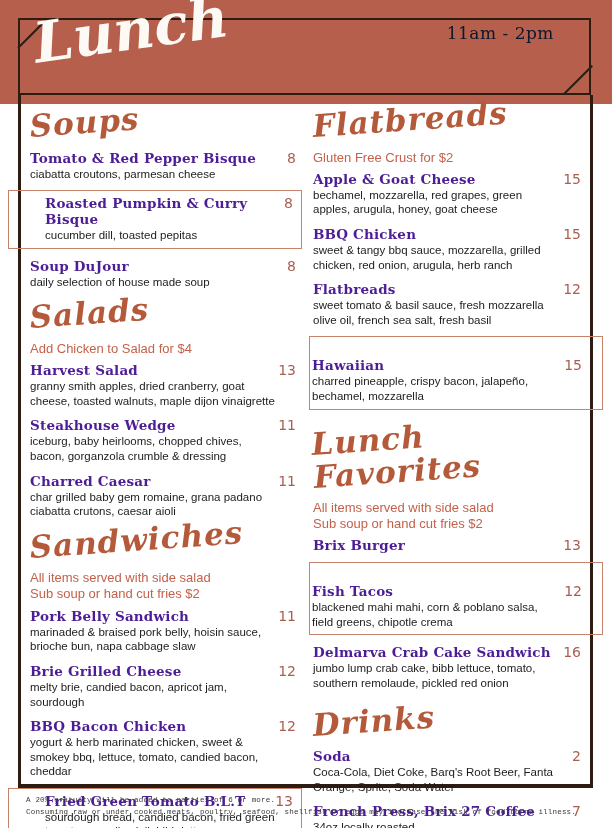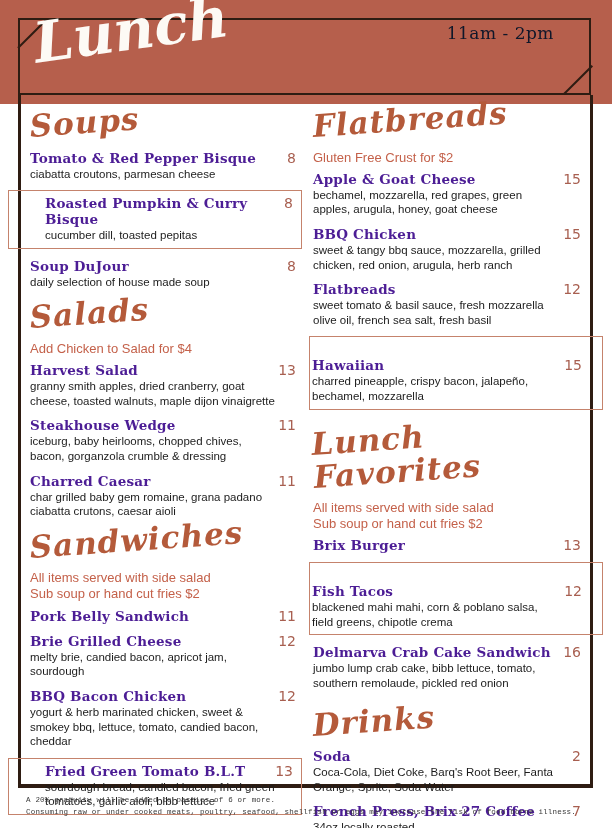--- a/index.html
+++ b/index.html
@@ -127,20 +127,21 @@
 
     <section class="menu-section">
       <h2 class="script-h">Sandwiches</h2>
       <p class="note" style="margin-bottom:0;">All items served with side salad</p>
       <p class="note">Sub soup or hand cut fries $2</p>
       <div class="item">
         <div class="irow">
           <span class="iname">Pork Belly Sandwich</span>
           <span class="price">11</span>
         </div>
+        <div class="idesc">marinaded &amp; braised pork belly, hoisin sauce, brioche bun, napa cabbage slaw</div>
       </div>
       <div class="item">
         <div class="irow">
           <span class="iname">Brie Grilled Cheese</span>
           <span class="price">12</span>
         </div>
         <div class="idesc">melty brie, candied bacon, apricot jam, sourdough</div>
       </div>
       <div class="item">
         <div class="irow">

